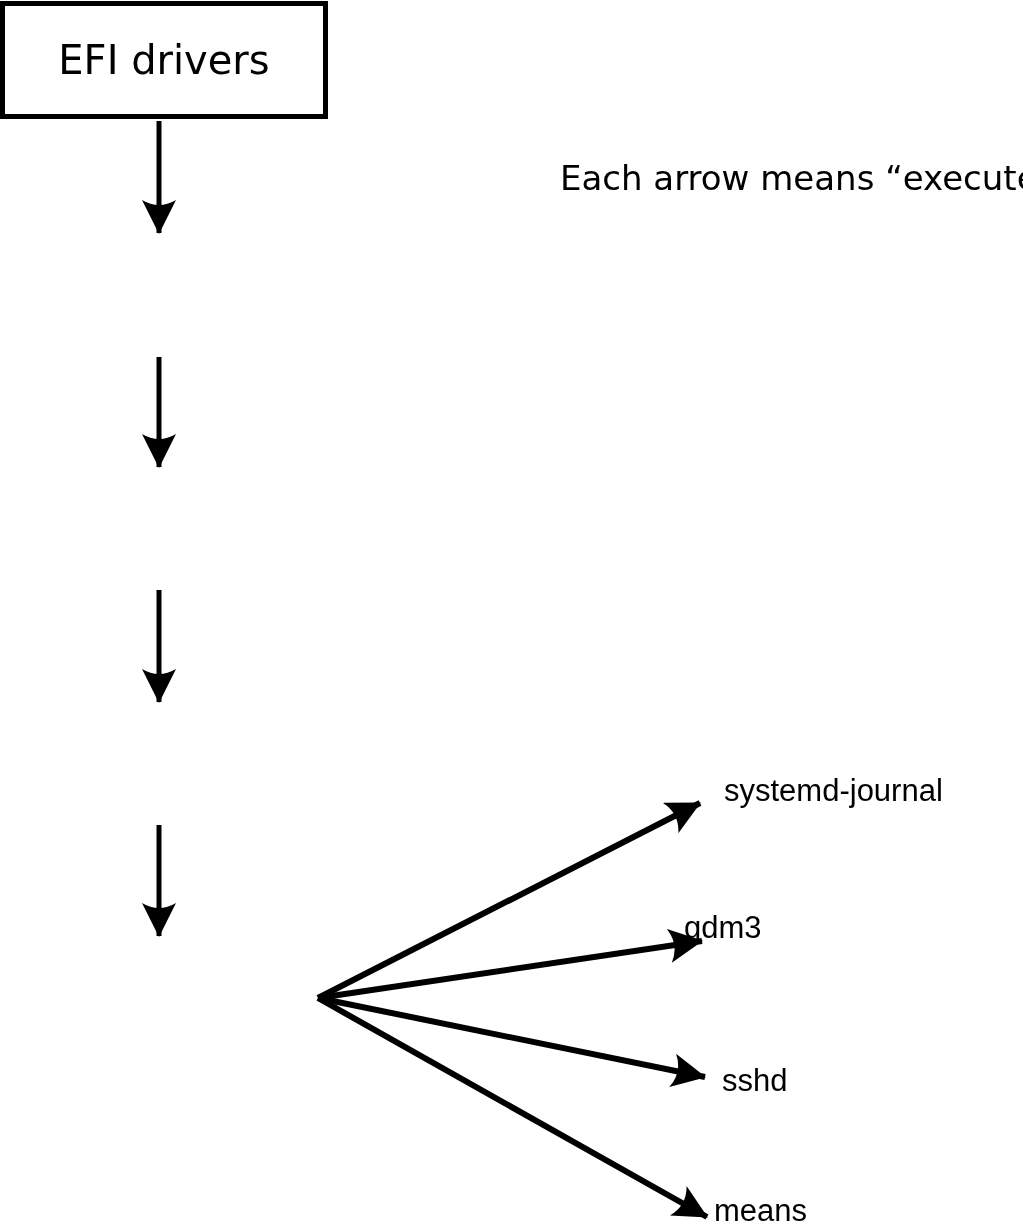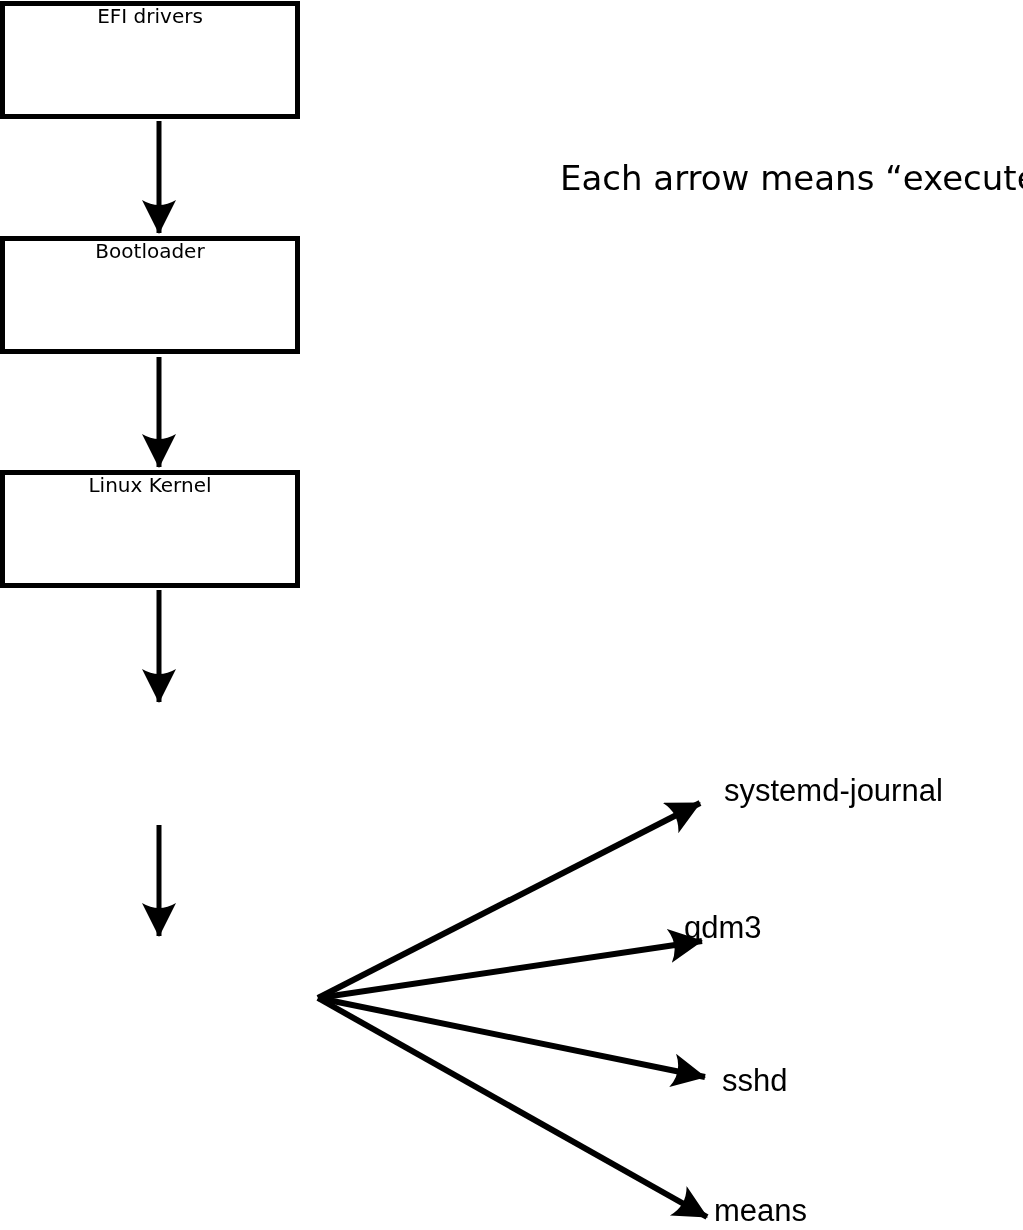--- a/index.html
+++ b/index.html
@@ -19,29 +19,29 @@
   #arrow-layer {
     position: absolute;
     left: 0;
     top: 0;
     width: 1023px;
     height: 1230px;
   }
   .node-box {
     position: absolute;
     left: 0;
-    width: 300px;
+    width: 328px;
     height: 118px;
     box-sizing: border-box;
     border: 5px solid #000000;
     background: #ffffff;
     display: flex;
-    align-items: flex-start;
+    align-items: center;
     justify-content: center;
-    font-size: 20px;
+    font-size: 40px;
     line-height: 1;
     white-space: nowrap;
   }
   .proc-label {
     position: absolute;
     font-family: Liberation Sans, sans-serif;
     font-size: 31px;
     line-height: 1;
     white-space: nowrap;
   }
@@ -73,26 +73,20 @@
 
     <line x1="318" y1="998" x2="700" y2="803" stroke="#000000" stroke-width="6" marker-end="url(#ah)"></line>
     <line x1="318" y1="998" x2="702" y2="941" stroke="#000000" stroke-width="6" marker-end="url(#ah)"></line>
     <line x1="318" y1="998" x2="705" y2="1077" stroke="#000000" stroke-width="6" marker-end="url(#ah)"></line>
     <line x1="318" y1="998" x2="707" y2="1217" stroke="#000000" stroke-width="6" marker-end="url(#ah)"></line>
   </svg>
 
   <div class="node-box" style="top:1px">
     <span>EFI drivers</span>
   </div>
-  <div class="node-box" style="top:236px">
-    <span>Bootloader</span>
-  </div>
-  <div class="node-box" style="top:470px">
-    <span>Linux Kernel</span>
-  </div>
 
   <div class="note-text">Each arrow means “executes”.</div>
 
   <div class="proc-label" style="left:724px; top:775px">systemd-journal</div>
   <div class="proc-label" style="left:684px; top:912px">gdm3</div>
   <div class="proc-label" style="left:722px; top:1065px">sshd</div>
   <div class="proc-label" style="left:714px; top:1195px">means</div>
 
 </div>
 

